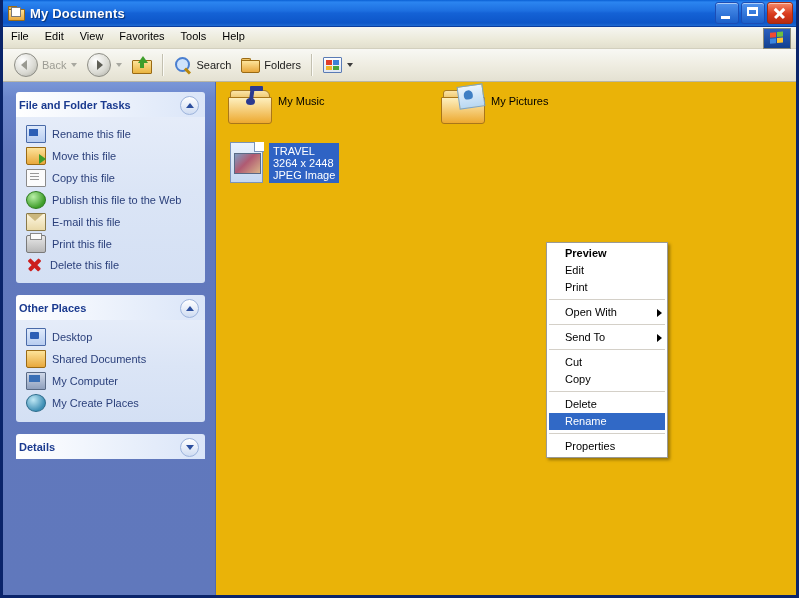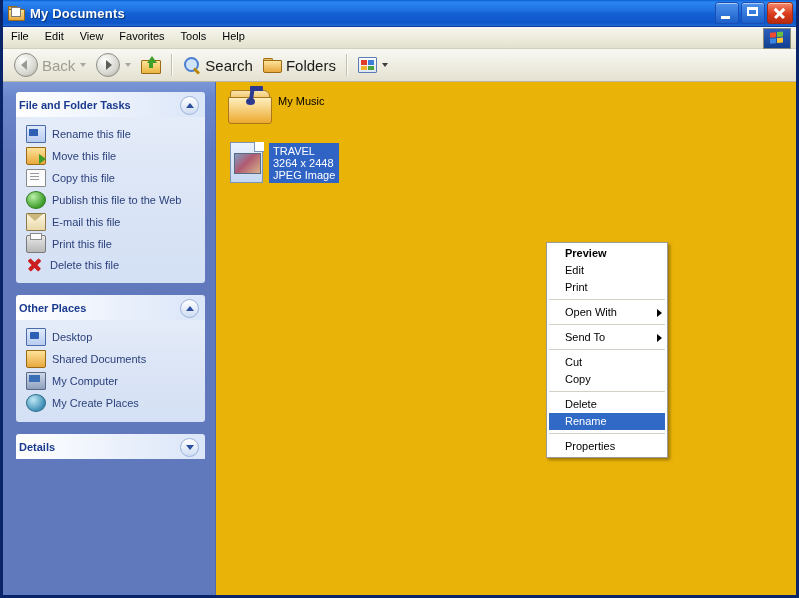--- a/index.html
+++ b/index.html
@@ -56,21 +56,21 @@
   .flag .q2{left:7px;top:0;background:#6fbf3f;}
   .flag .q3{left:0;top:6px;background:#3b86e0;}
   .flag .q4{left:7px;top:6px;background:#ffc42e;}
   
   #toolbar{
     height:32px;flex:0 0 32px;display:flex;align-items:center;padding-left:6px;
     background:linear-gradient(to bottom,#f8f8f4 0%,#eeece0 55%,#e4e1d2 100%);
     border-bottom:1px solid #b9b6a4;
   }
   .tb-btn{display:flex;align-items:center;height:24px;padding:0 5px;border-radius:3px;cursor:default;}
-  .tb-label{font-size:15px;margin-left:4px;color:#1a1a1a;}
+  .tb-label{font-size:11px;margin-left:4px;color:#1a1a1a;}
   .tb-label.dim{color:#9c9c94;}
   .tb-sep{width:1px;height:22px;background:#c3c0b0;margin:0 5px;border-right:1px solid #fbfbf7;}
   .tb-caret{width:0;height:0;border-left:3.5px solid transparent;border-right:3.5px solid transparent;
             border-top:4px solid #3c3c3c;margin-left:5px;}
   .tb-caret.dim{border-top-color:#a8a8a0;}
   .navcirc{width:22px;height:22px;border-radius:50%;position:relative;
            background:radial-gradient(circle at 35% 30%,#ffffff,#d9d9d2 60%,#a9a9a0);
            border:1px solid #8e8e86;}
   .navcirc .arr{position:absolute;left:50%;top:50%;width:0;height:0;}
   .navcirc.back .arr{margin:-5px 0 0 -5px;border-top:5px solid transparent;border-bottom:5px solid transparent;border-right:6px solid #9a9a92;}
@@ -356,20 +356,28 @@
         <span class="folder-lg">
           <i class="back"></i>
             <i class="front"></i>
           <i class="emb note1"></i>
             <i class="emb note2"></i>
             <i class="emb note3"></i>
         </span>
         <span class="fi-label">My Music</span>
       </div>
 
+      <div class="fileitem" style="left:225px;top:4px;">
+        <span class="folder-lg">
+          <i class="back"></i>
+            <i class="front"></i>
+            <i class="emb pic-emb"></i>
+        </span>
+        <span class="fi-label">My Pictures</span>
+      </div>
 
       <div class="fileitem" style="left:14px;top:60px;">
         <span class="file-lg">
           <i class="page"></i>
             <i class="fold"></i>
             <i class="thumb"></i>
         </span>
         <span class="fi-label sel">
           <div>TRAVEL</div>
           <div>3264 x 2448</div>

